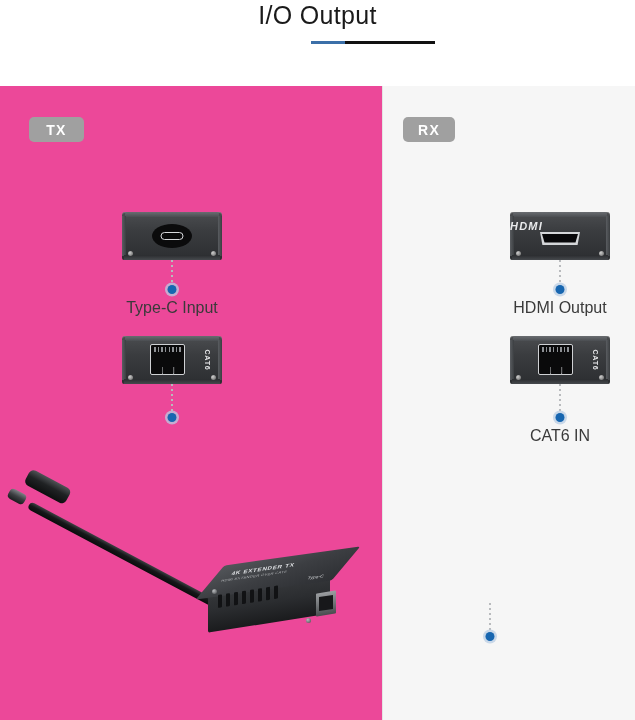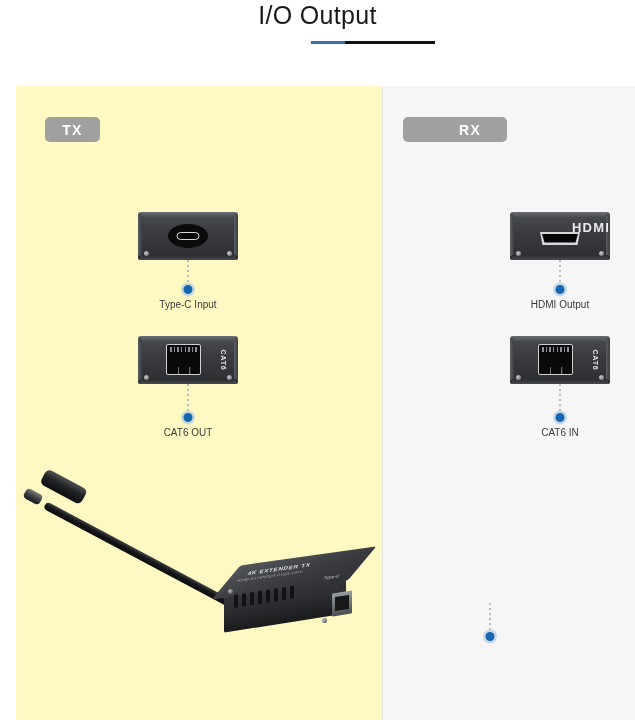--- a/index.html
+++ b/index.html
@@ -45,21 +45,21 @@
   
   .panels {
     position: absolute;
     left: 0; top: 86px;
     width: 635px; height: 634px;
   }
   .panel {
     position: absolute;
     top: 0; height: 634px;
   }
-  .panel-tx { left: 16px;   width: 382px; background: #fef9c3; }
+  .panel-tx { left: 0;   width: 382px; background: #ec4899; }
   .panel-rx { left: 382px; width: 253px; background: #f6f6f6; }
   .panel-divider {
     position: absolute;
     left: 382px; top: 0;
     width: 1px; height: 634px;
     background: #e4e4e4;
   }
 
   
   .badge {
@@ -68,21 +68,21 @@
     border-radius: 5px;
     color: #ffffff;
     font-size: 14px;
     font-weight: bold;
     letter-spacing: 1.3px;
     display: flex;
     align-items: center;
     justify-content: center;
   }
   .badge-tx { left: 29px;  top: 31px; width: 55px; height: 25px; }
-  .badge-rx { left: 21px;  top: 31px; width: 74px; height: 25px; padding-left: 30px; }
+  .badge-rx { left: 21px;  top: 31px; width: 52px; height: 25px; }
 
   
   .port-module { position: absolute; }
 
   .device-face {
     position: relative;
     width: 100px;
     height: 48px;
     background: linear-gradient(180deg, #4b4d50 0%, #3a3c3f 40%, #2c2e31 100%);
     border-radius: 3px 3px 2px 2px;
@@ -132,25 +132,26 @@
     border: 1.4px solid #d7d9dc;
     border-radius: 5px;
     background: #0a0a0b;
     box-sizing: border-box;
   }
 
   
   .hdmi-label {
     position: absolute;
     left: 0; right: 0; top: 8px;
-    text-align: right;
-    font-size: 13px;
+    text-align: left;
+    font-size: 11px;
     font-weight: bold;
     letter-spacing: 1.2px;
     color: #e9eaec;
+    font-style: italic;
   }
   .hdmi-jack {
     position: absolute;
     left: 50%; top: 20px;
     transform: translateX(-50%);
     width: 40px; height: 13px;
     background: #d4d6d9;
     clip-path: polygon(0 0, 100% 0, 94% 100%, 6% 100%);
   }
   .hdmi-jack::after {
@@ -222,21 +223,21 @@
     width: 9px; height: 9px;
     border-radius: 50%;
     background: #1766b0;
     box-shadow: 0 0 0 2.5px rgba(185,205,228,0.75);
   }
 
   
   .caption {
     position: absolute;
     text-align: center;
-    font-size: 10px;
+    font-size: 16px;
     color: #3a3a3a;
     font-family: "Liberation Sans", sans-serif;
     white-space: nowrap;
   }
 
   
   .photo-tx {
     position: absolute;
     left: 0; top: 390px;
     width: 382px; height: 200px;
@@ -403,21 +404,20 @@
         <div class="cat6-vert">CAT6</div>
         <div class="bot-lip"></div>
         <div class="screw screw-l"></div>
         <div class="screw screw-r"></div>
       </div>
     </div>
     <div class="connector" style="left:171px; top:298px; height:38px;">
       <div class="dots" style="height:30px;"></div>
       <div class="dot" style="top:29px;"></div>
     </div>
-    <div class="caption" style="left:72px; top:341px; width:200px;">CAT6 OUT</div>
 
     <div class="photo-tx">
       <div class="tx-cable"></div>
       <div class="tx-plug-body"></div>
       <div class="tx-plug-tip"></div>
       <div class="tx-box"></div>
       <div class="tx-box-top">
         <div class="brand">4K EXTENDER TX</div>
         <div class="sub">HDMI EXTENDER OVER CAT6</div>
         <div class="side-txt">Type-C</div>

